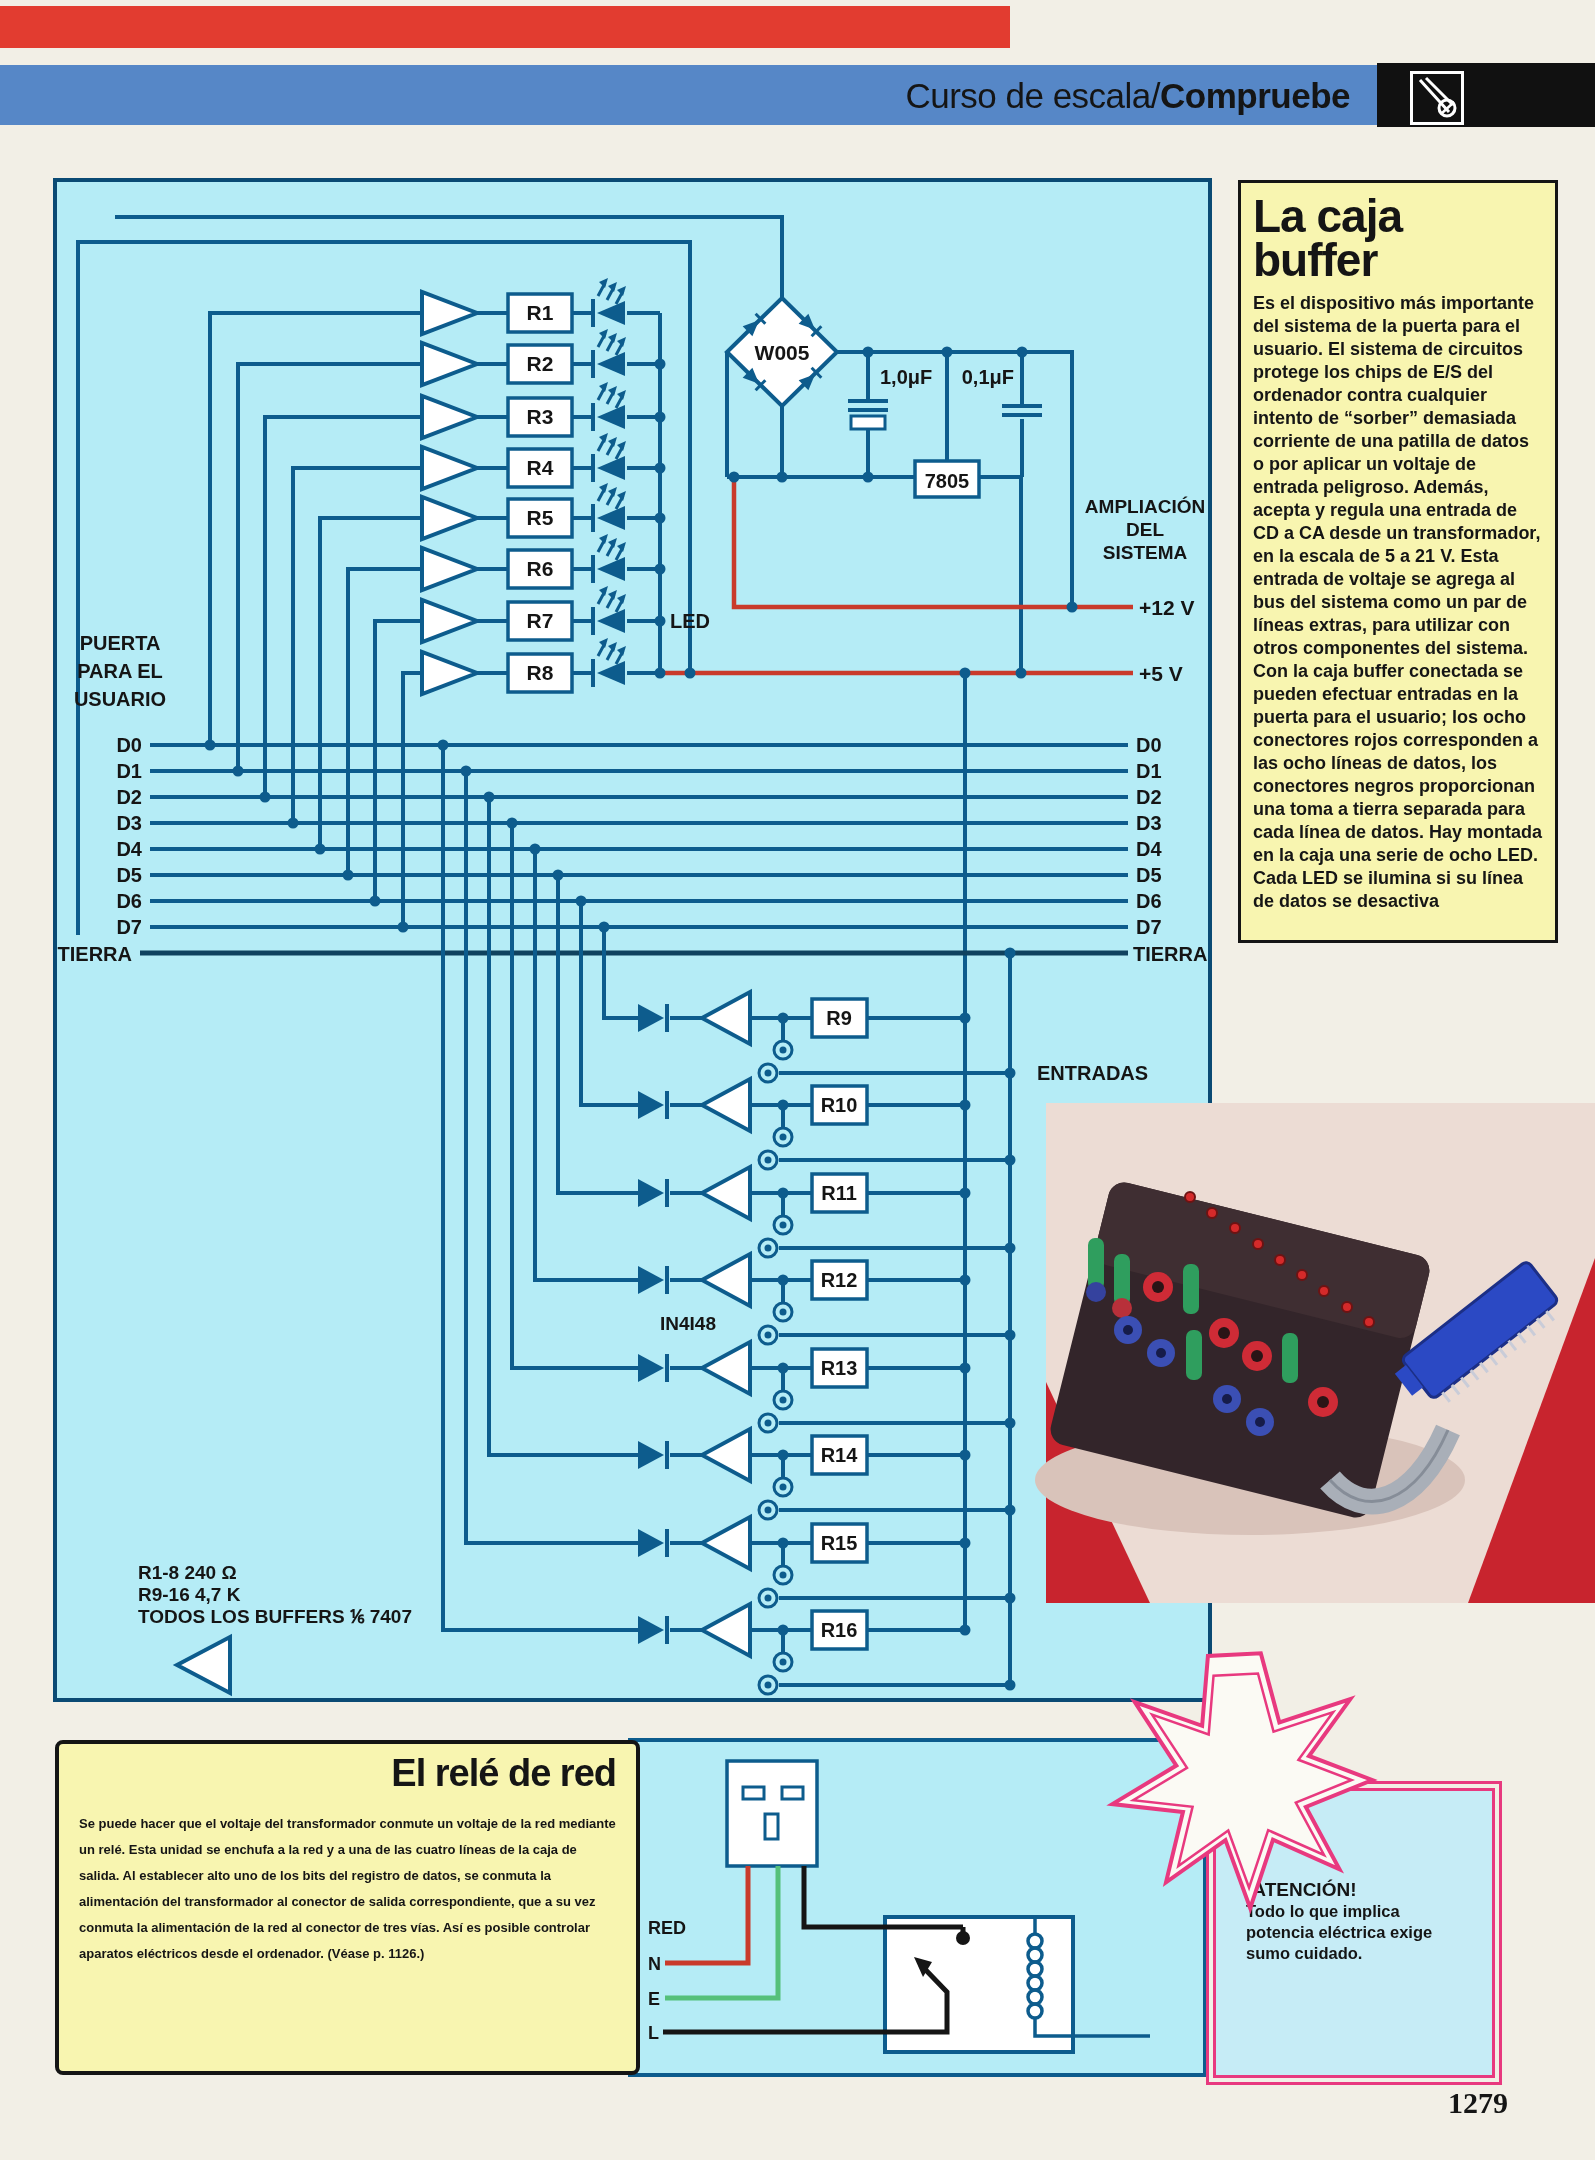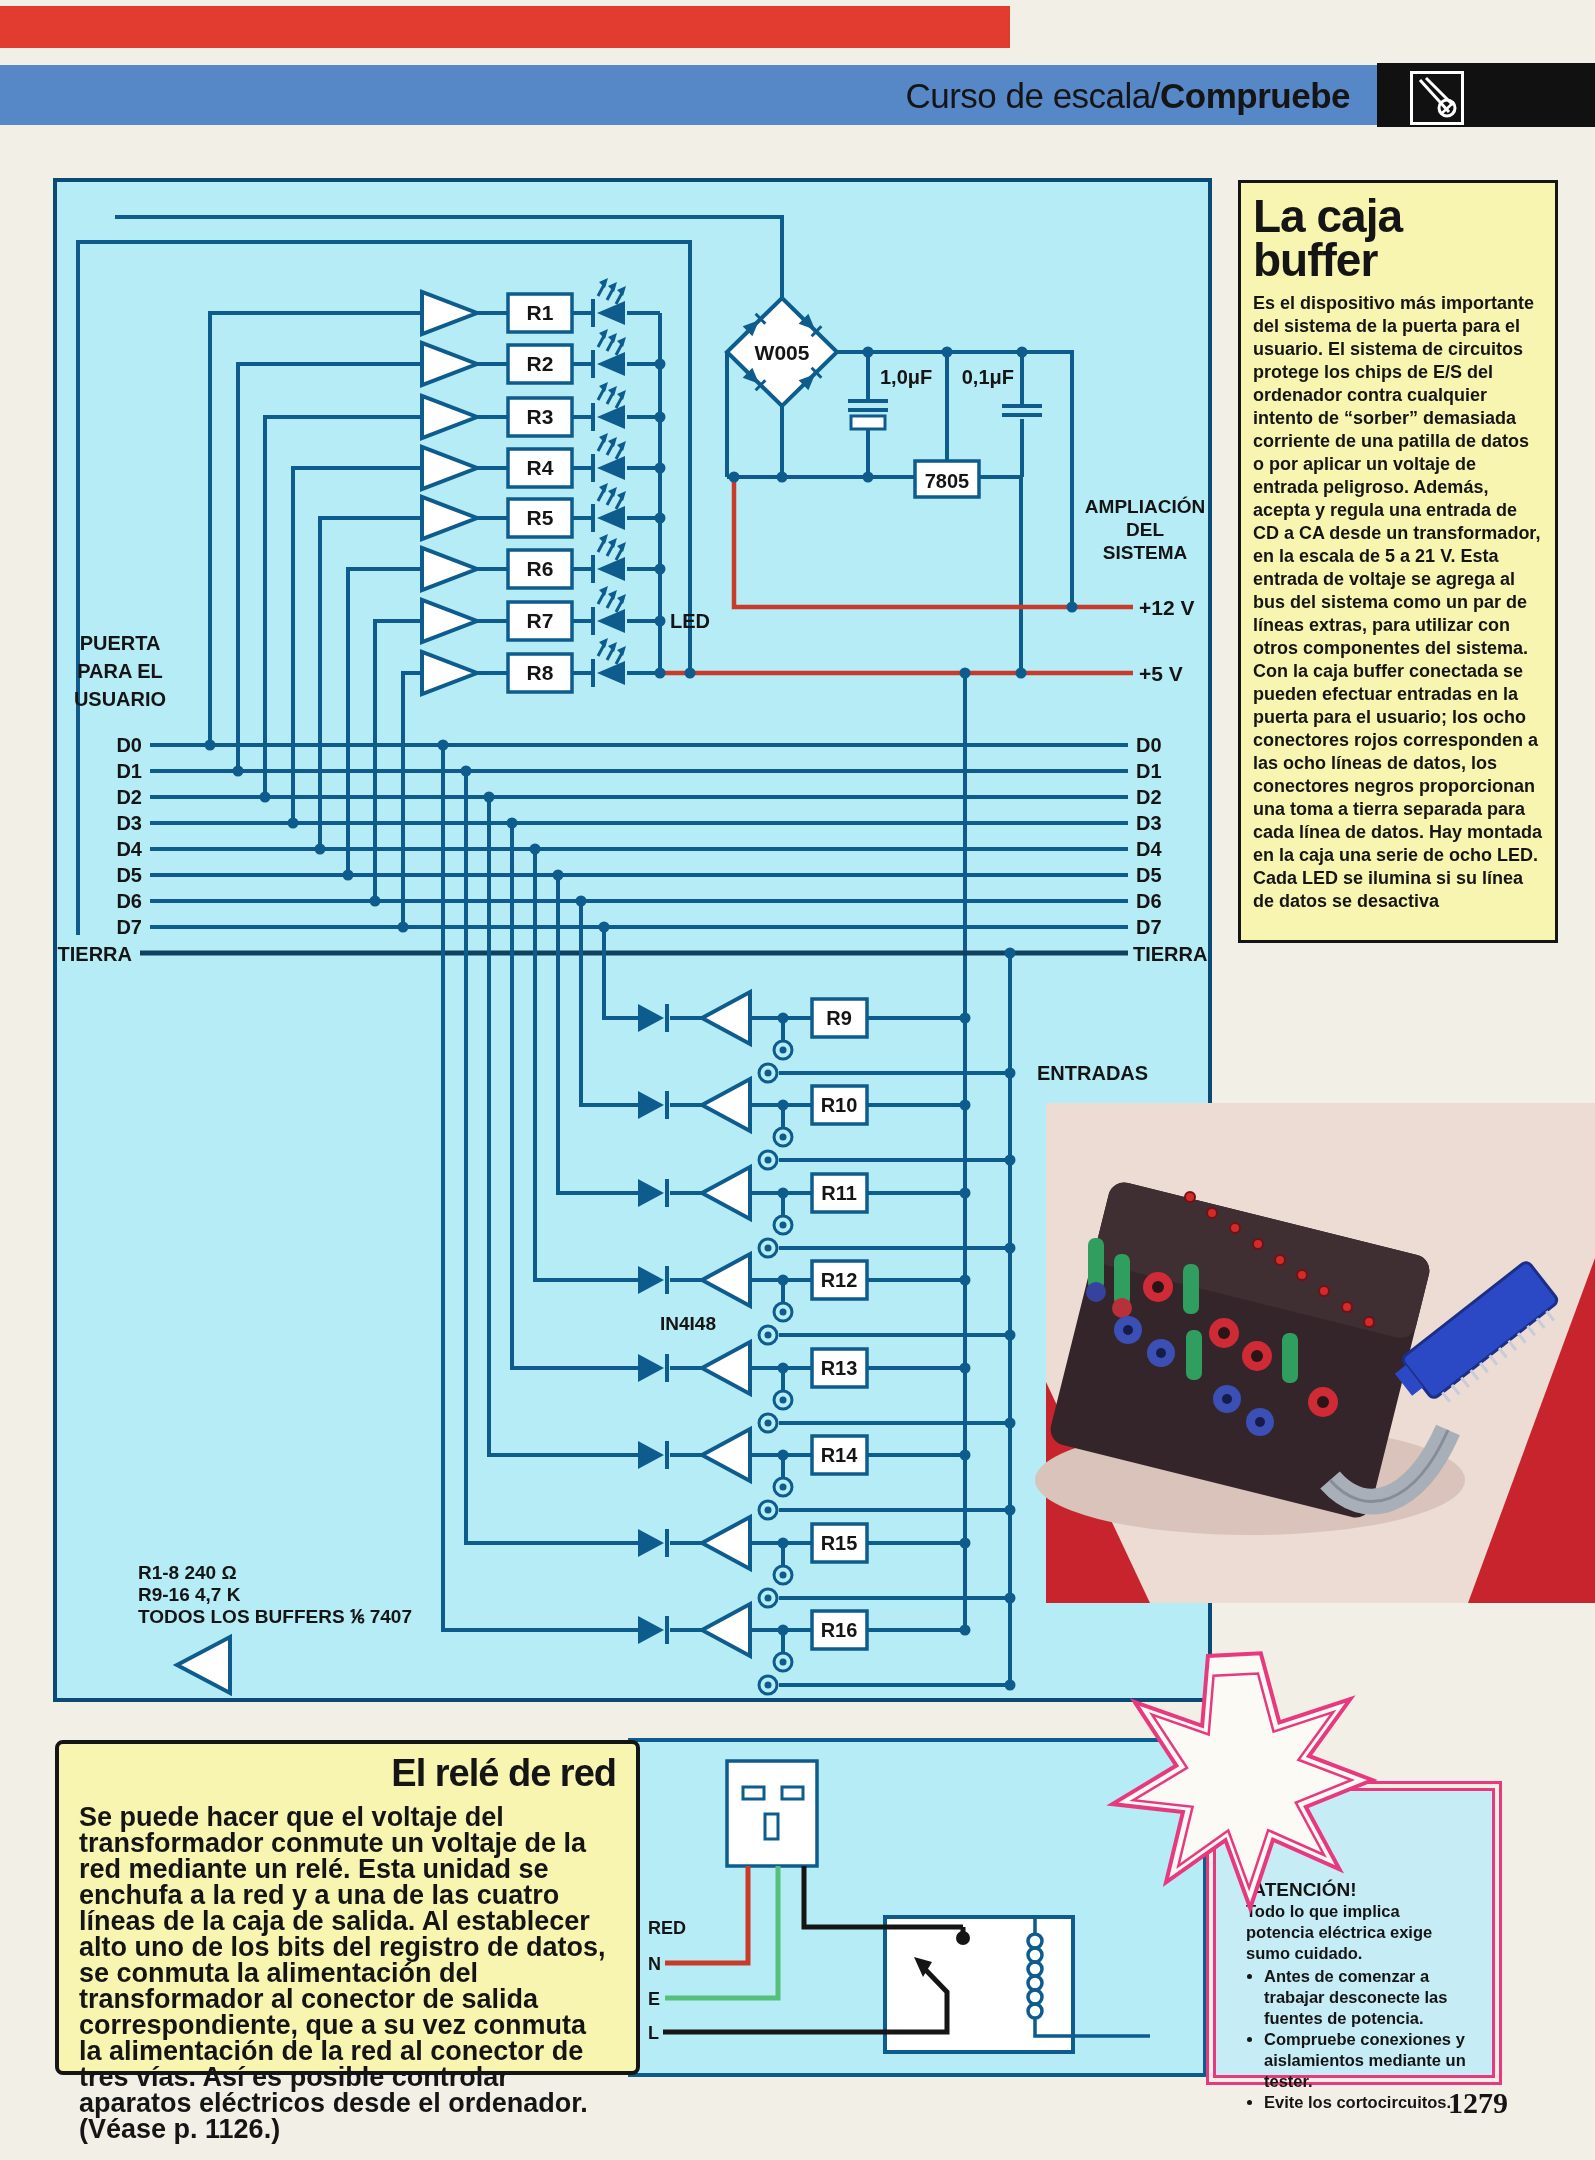--- a/index.html
+++ b/index.html
@@ -13,21 +13,21 @@
   #header-title .bold{font-weight:bold;}
   #black-box{left:1377px;top:63px;width:218px;height:64px;background:#111;}
   #tool-badge{left:1410px;top:71px;width:48px;height:48px;border:3px solid #fff;background:#111;}
   
   .note-box{background:#f8f5b0;border:3px solid #151515;box-sizing:border-box;}
   #buffer-note{left:1238px;top:180px;width:320px;height:763px;padding:12px 12px;}
   #buffer-note h1{margin:0 0 10px 0;font-size:46px;line-height:0.95;letter-spacing:-1px;width:210px;}
   #buffer-note p{margin:0;font-size:18px;line-height:23px;font-weight:bold;}
   #rele-note{left:55px;top:1740px;width:585px;height:335px;border-width:4px;border-radius:8px;padding:8px 20px;}
   #rele-note h1{margin:0;font-size:38px;letter-spacing:-1px;text-align:right;}
-  #rele-note p{margin:9px 0 0 0;font-size:27px;line-height:26px;font-weight:bold;}
+  #rele-note p{margin:16px 0 0 0;font-size:13px;line-height:26px;font-weight:bold;}
   
   #warning-box{left:1213px;top:1788px;width:282px;height:290px;background:#c6ecf6;
      border:3px solid #e8397f;box-shadow:0 0 0 4px #f2efe6,0 0 0 7px #e8397f;
      box-sizing:border-box;padding:88px 20px 0 30px;font-weight:bold;}
   #warning-box .title{font-size:19px;}
   #warning-box .intro{font-size:16.5px;line-height:21px;}
   #warning-box ul{margin:2px 0 0 0;padding-left:18px;}
   #warning-box li{font-size:16.5px;line-height:21px;}
   #page-number{left:1448px;top:2086px;font-family:"Liberation Serif",serif;font-weight:bold;font-size:30px;}
   svg text{font-family:"Liberation Sans",sans-serif;font-weight:bold;fill:#151515;}
@@ -359,25 +359,20 @@
 </div>
 
 <div class="abs note-box" id="rele-note">
   <h1>El relé de red</h1>
   <p>Se puede hacer que el voltaje del transformador conmute un voltaje de la red mediante un relé. Esta unidad se enchufa a la red y a una de las cuatro líneas de la caja de salida. Al establecer alto uno de los bits del registro de datos, se conmuta la alimentación del transformador al conector de salida correspondiente, que a su vez conmuta la alimentación de la red al conector de tres vías. Así es posible controlar aparatos eléctricos desde el ordenador. (Véase p. 1126.)</p>
 </div>
 
 <div class="abs" id="warning-box">
   <div class="title">¡ATENCIÓN!</div>
   <div class="intro">Todo lo que implica potencia eléctrica exige sumo cuidado.</div>
-  <ul>
-    <li>Antes de comenzar a trabajar desconecte las fuentes de potencia.</li>
-    <li>Compruebe conexiones y aislamientos mediante un tester.</li>
-    <li>Evite los cortocircuitos.</li>
-  </ul>
 </div>
 <svg class="abs" style="left:1105px;top:1645px" width="280" height="280" viewBox="0 0 280 280">
   <g transform="translate(138,135) rotate(8)">
     <polygon fill="#fbfaf4" stroke="#e8397f" stroke-width="4" points="0,-128 28,-62 95,-95 62,-33 128,-18 66,18 108,75 38,55 25,126 -9,62 -62,112 -55,40 -126,42 -68,-5 -118,-62 -48,-48 -52,-118"></polygon>
     <polygon fill="none" stroke="#e8397f" stroke-width="3" transform="scale(0.84)" points="0,-128 28,-62 95,-95 62,-33 128,-18 66,18 108,75 38,55 25,126 -9,62 -62,112 -55,40 -126,42 -68,-5 -118,-62 -48,-48 -52,-118"></polygon>
   </g>
 </svg>
 
 <div class="abs" id="page-number">1279</div>
 

